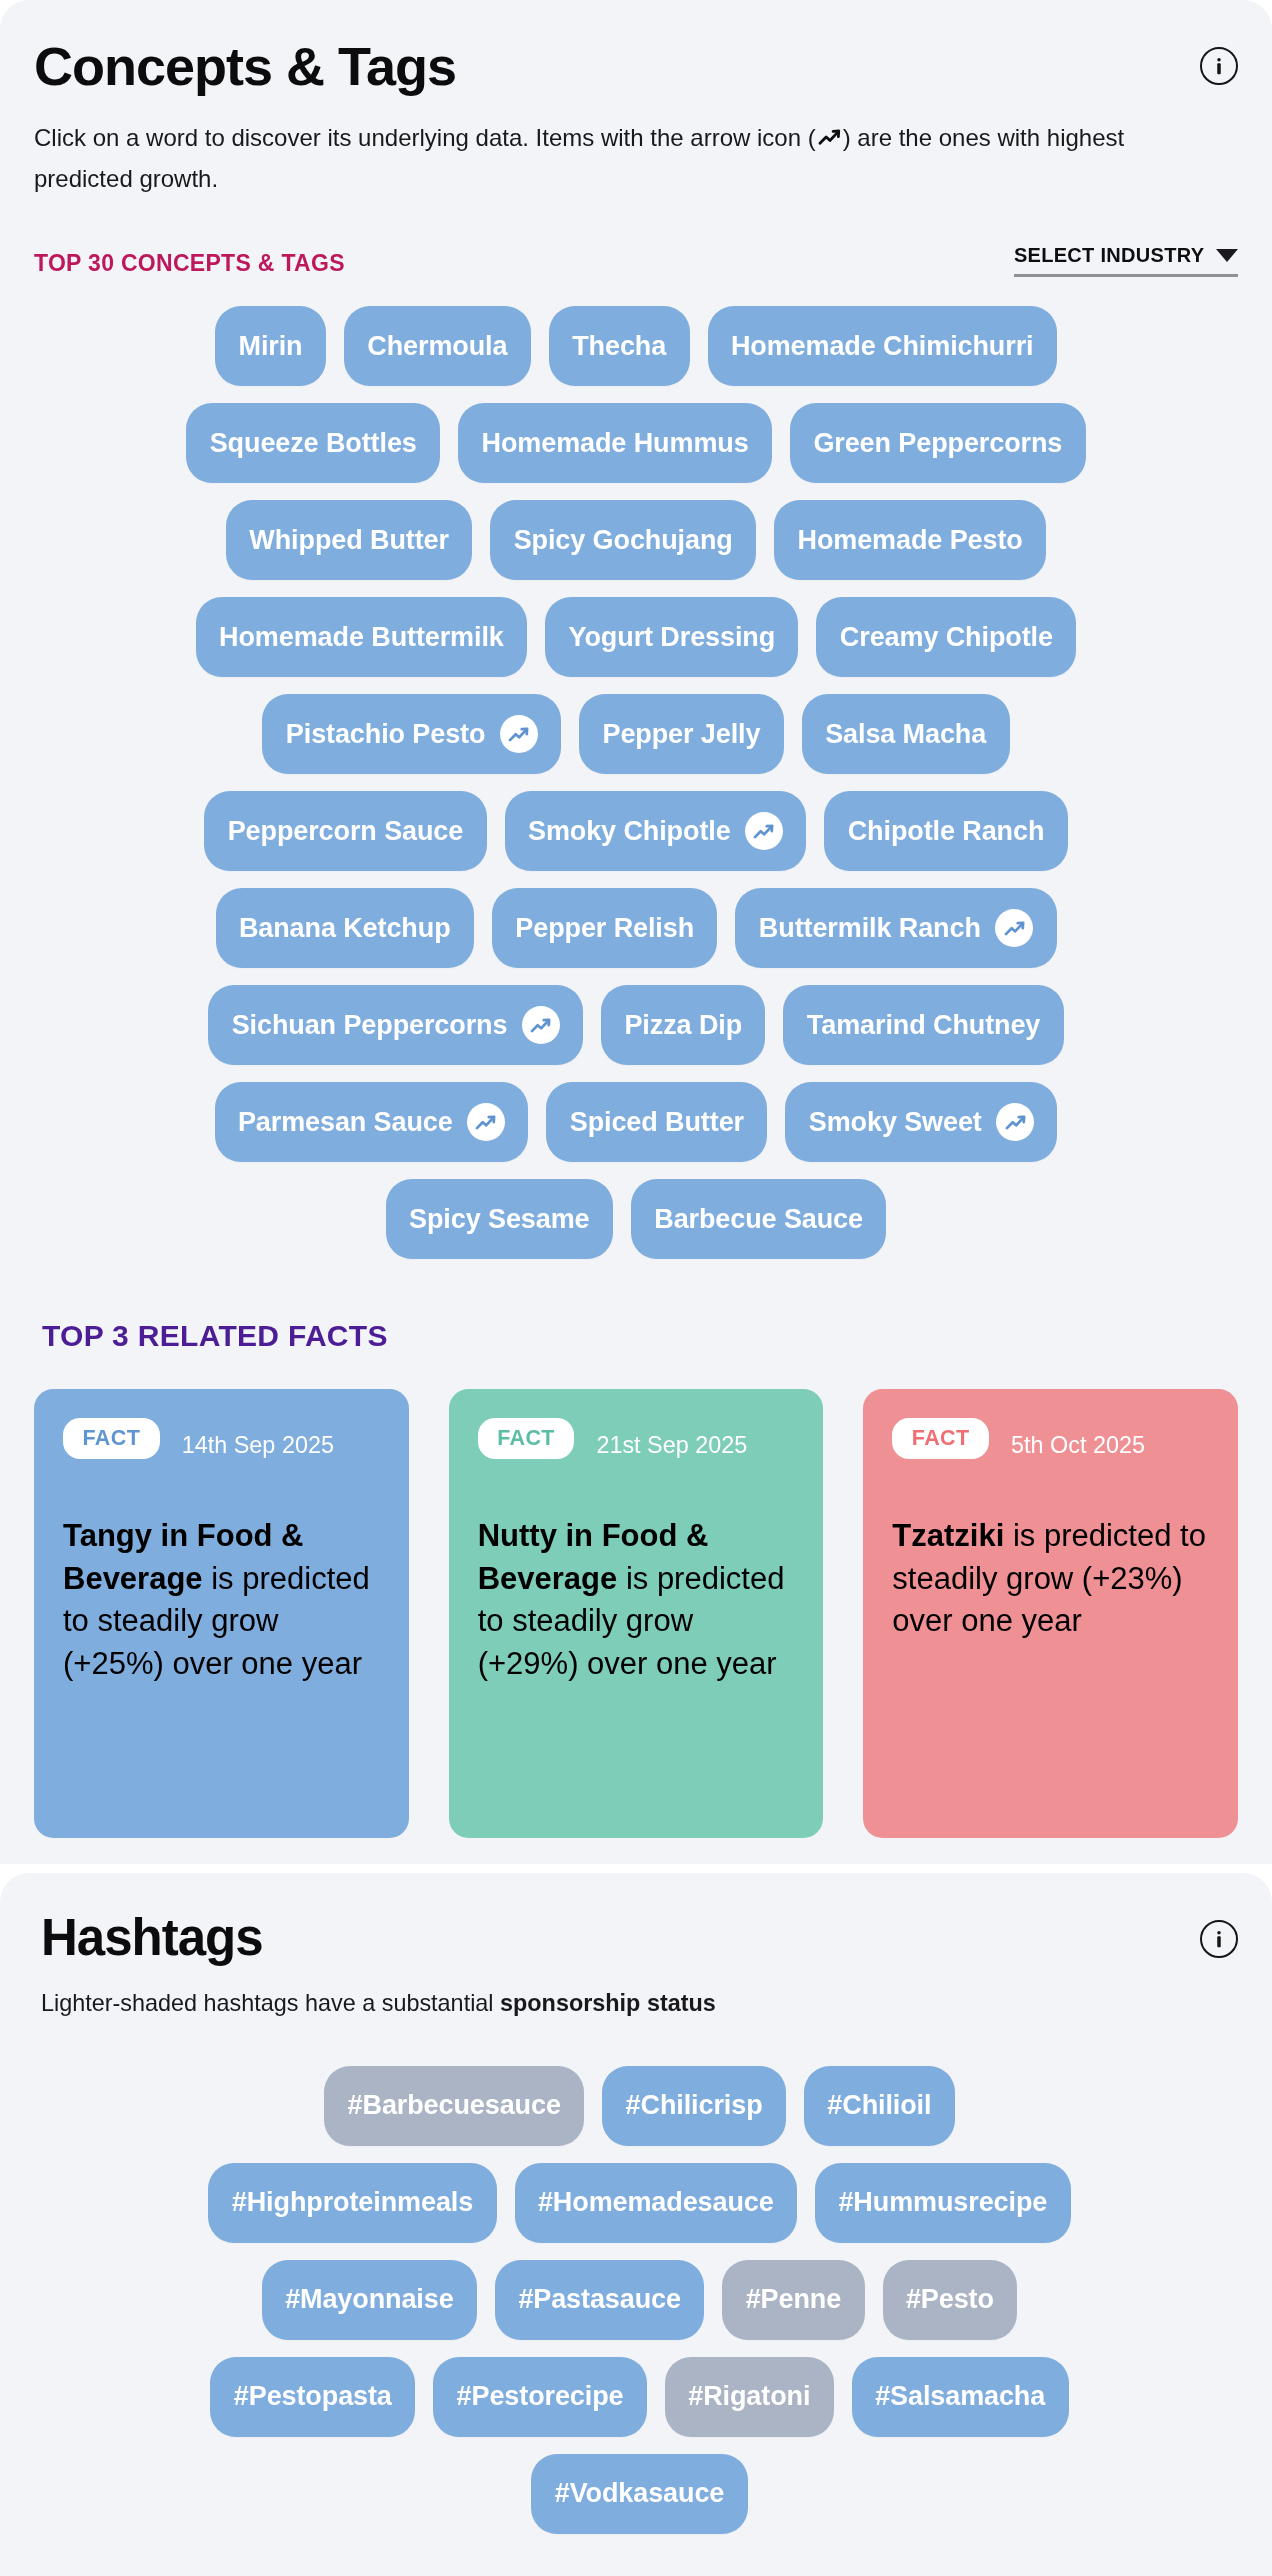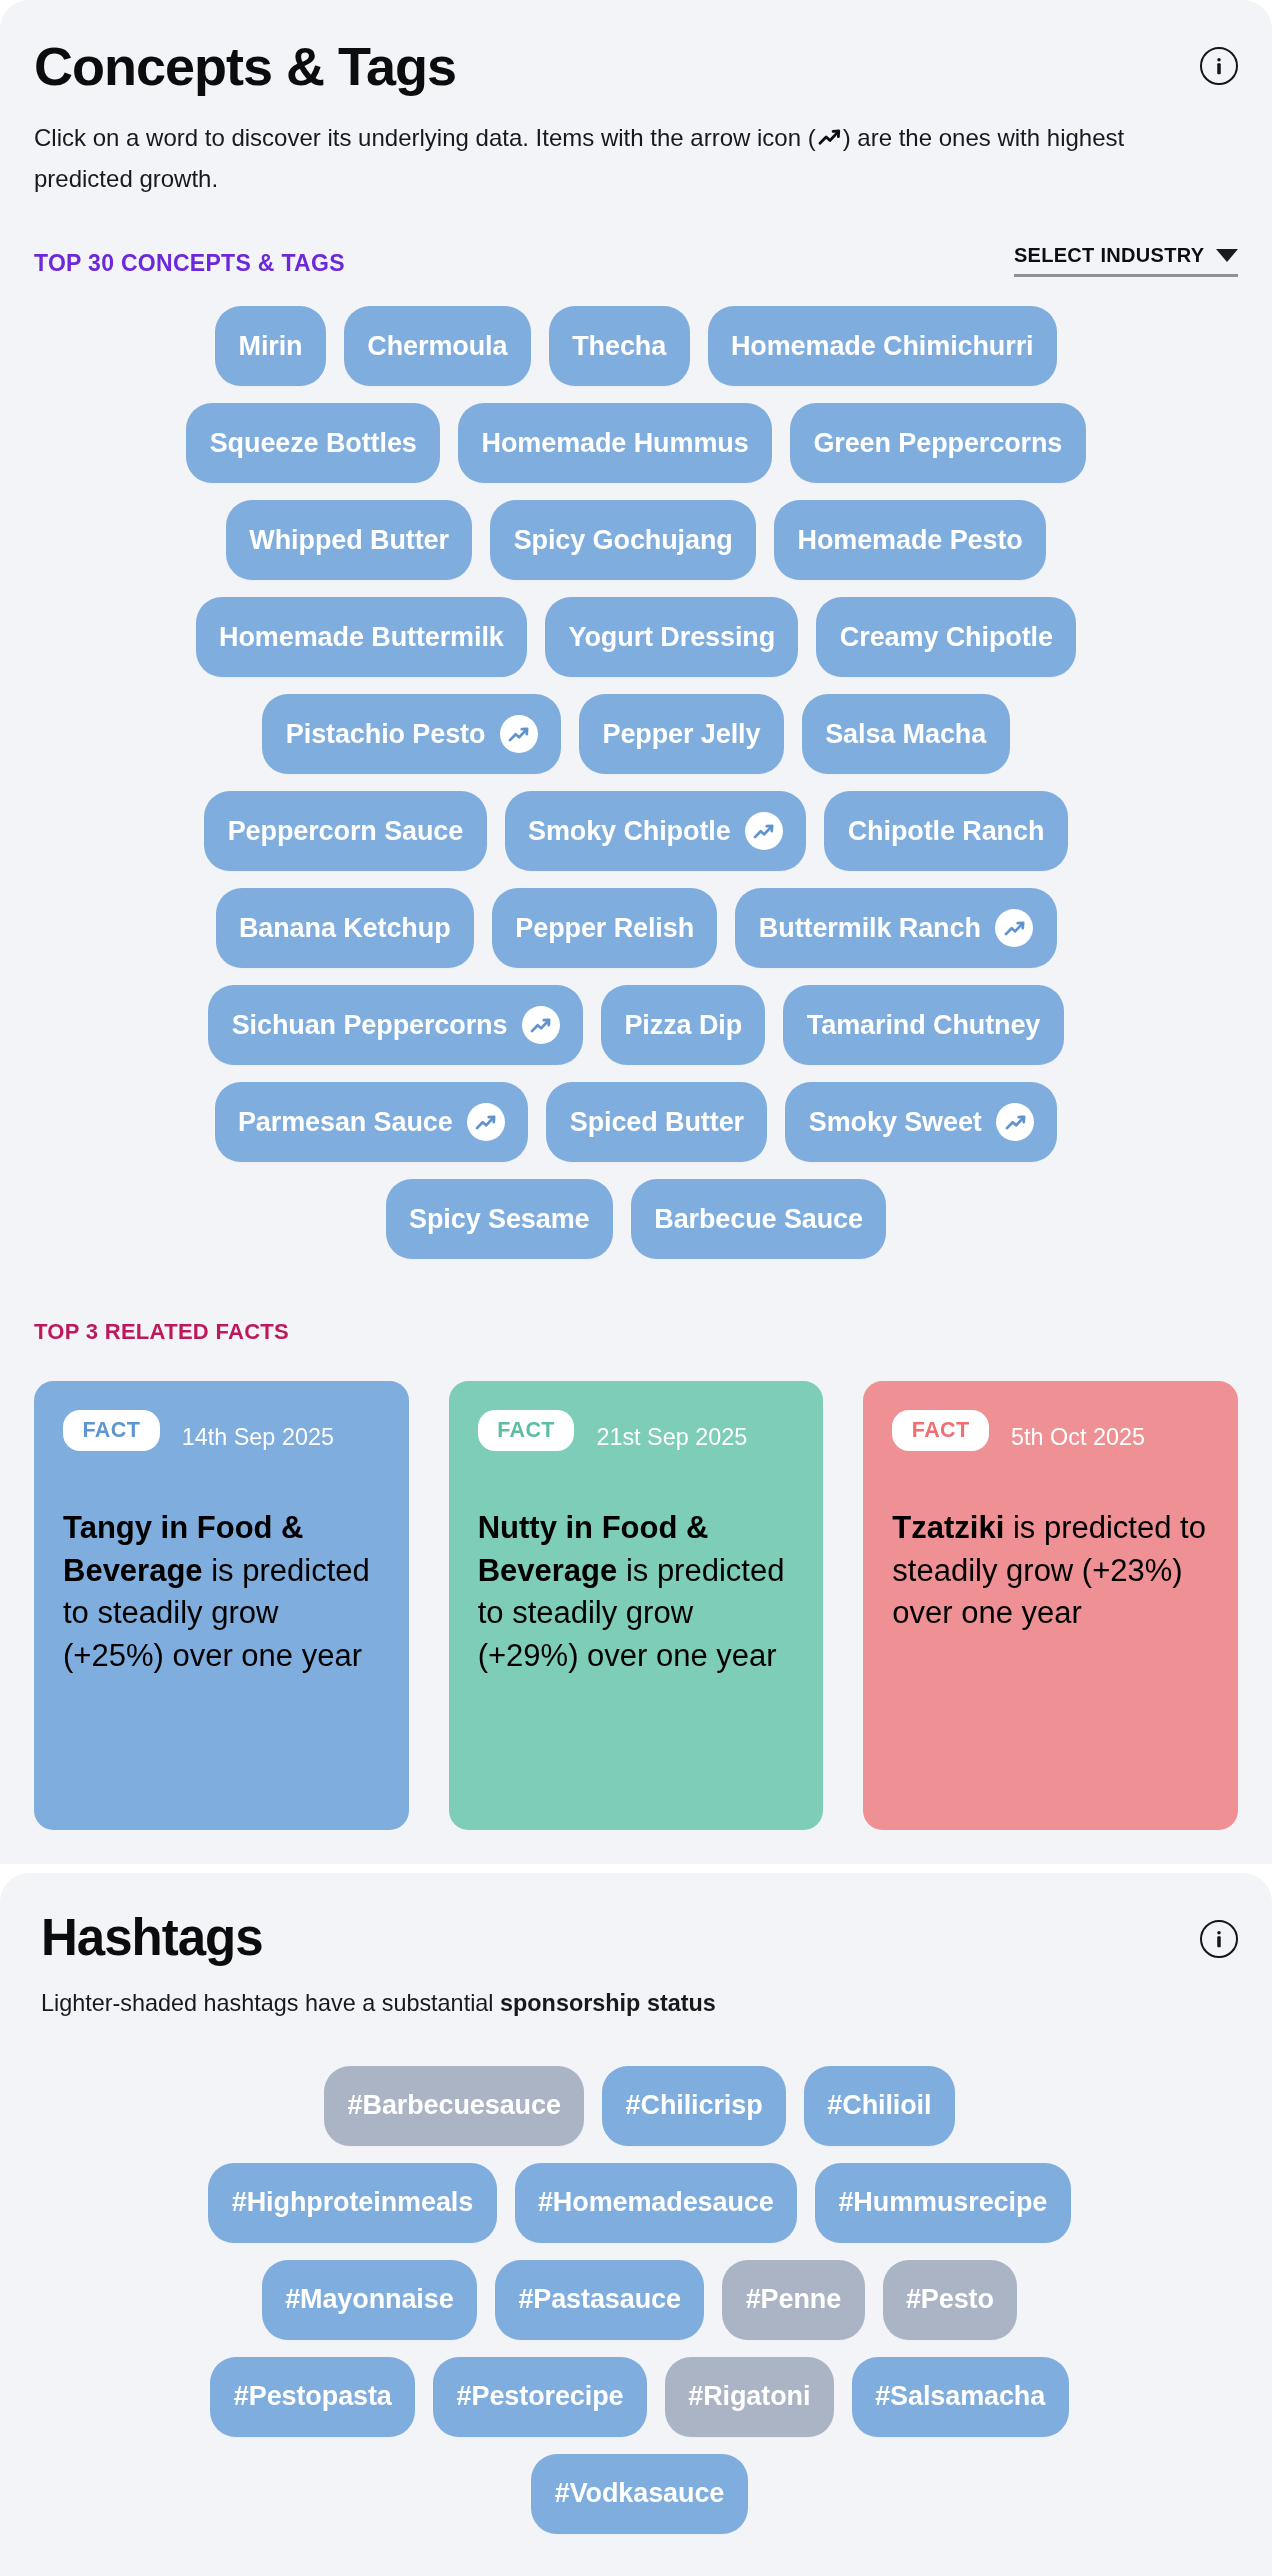--- a/index.html
+++ b/index.html
@@ -80,21 +80,21 @@
   .list-head {
     display: flex;
     align-items: flex-end;
     justify-content: space-between;
     margin-top: 46px;
   }
   .list-head-label {
     font-size: 23px;
     font-weight: 700;
     letter-spacing: 0.3px;
-    color: #6d28d9;
+    color: #be185d;
   }
   .industry-select {
     display: flex;
     align-items: center;
     gap: 11.7px;
     border-bottom: 3.9px solid #8f9197;
     padding-bottom: 7.8px;
     cursor: pointer;
   }
   .industry-select .lbl {
@@ -140,25 +140,26 @@
     width: 38px; height: 38px;
     background: #ffffff;
     border-radius: 50%;
     display: flex; align-items: center; justify-content: center;
     flex: none;
   }
   .growth-badge svg { display: block; }
 
   
   .facts-label {
-    font-size: 22px;
+    font-size: 30px;
     font-weight: 700;
     letter-spacing: 0.3px;
-    color: #be185d;
+    color: #4c1d95;
     margin-top: 60px;
+    margin-left: 8px;
   }
   .facts-grid {
     display: flex;
     gap: 40px;
     margin-top: 36px;
   }
   .fact-card {
     flex: 1 1 0;
     border-radius: 19.5px;
     padding: 29px 29px 34px 29px;

